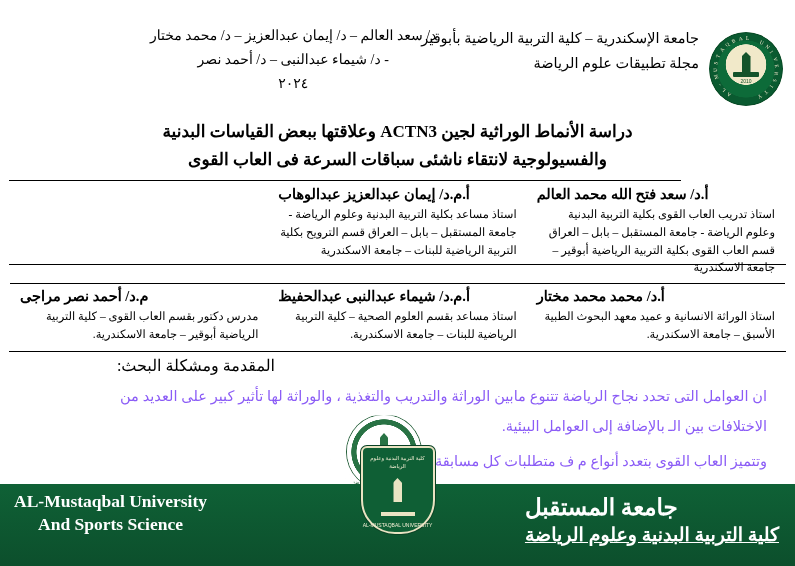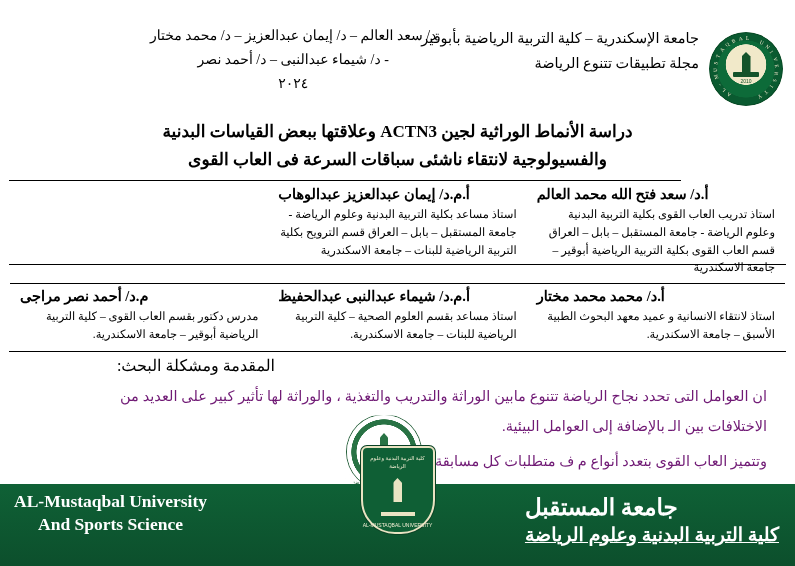--- a/index.html
+++ b/index.html
@@ -145,21 +145,21 @@
     font-size:16px;font-weight:normal;
     direction:rtl;color:#000;
   }
   .para{
     position:absolute;
     top:382px; right:28px; left:120px;
     direction:rtl;
     text-align:justify;
     font-size:14.5px;
     line-height:2.05;
-    color:#701a75;
+    color:#8b5cf6;
   }
   .para p{margin:0 0 6px 0;}
 
   
   .watermark{
     position:absolute;
     left:329px; top:415px;
     width:110px;height:74px;
     border-radius:50%;
     background:radial-gradient(circle at 50% 50%, rgba(255,255,255,.85) 0 62%, rgba(255,255,255,.35) 63% 100%);
@@ -289,21 +289,21 @@
         </div>
       <div class="inner">
         <div class="tower"></div>
         <div class="base"></div>
         <div class="yr">2010</div>
       </div>
     </div>
 
     <div class="hdr-right">
       <div>جامعة الإسكندرية – كلية التربية الرياضية بأبوقير</div>
-      <div>مجلة تطبيقات تتنوع الرياضة</div>
+      <div>مجلة تطبيقات علوم الرياضة</div>
     </div>
 
     <div class="hdr-left">
       <div>د/ سعد العالم – د/ إيمان عبدالعزيز – د/ محمد مختار</div>
       <div>- د/ شيماء عبدالنبى – د/ أحمد نصر</div>
       <div>٢٠٢٤</div>
     </div>
   </div>
 
   <div class="title">
@@ -329,21 +329,21 @@
       <td></td>
     </tr>
     <tr>
       <td class="rowline"></td>
       <td class="rowline"></td>
       <td class="rowline"></td>
     </tr>
     <tr>
       <td>
         <div class="a-name">أ.د/ محمد محمد مختار</div>
-        <div class="a-aff">استاذ لانتقاء الانسانية و عميد معهد البحوث الطبية الأسبق – جامعة الاسكندرية.</div>
+        <div class="a-aff">استاذ الوراثة الانسانية و عميد معهد البحوث الطبية الأسبق – جامعة الاسكندرية.</div>
       </td>
       <td>
         <div class="a-name">أ.م.د/ شيماء عبدالنبى عبدالحفيظ</div>
         <div class="a-aff">استاذ مساعد بقسم العلوم الصحية – كلية التربية الرياضية للبنات – جامعة الاسكندرية.</div>
       </td>
       <td>
         <div class="a-name">م.د/ أحمد نصر مراجى</div>
         <div class="a-aff">مدرس دكتور بقسم العاب القوى – كلية التربية الرياضية أبوقير – جامعة الاسكندرية.</div>
       </td>
     </tr>

